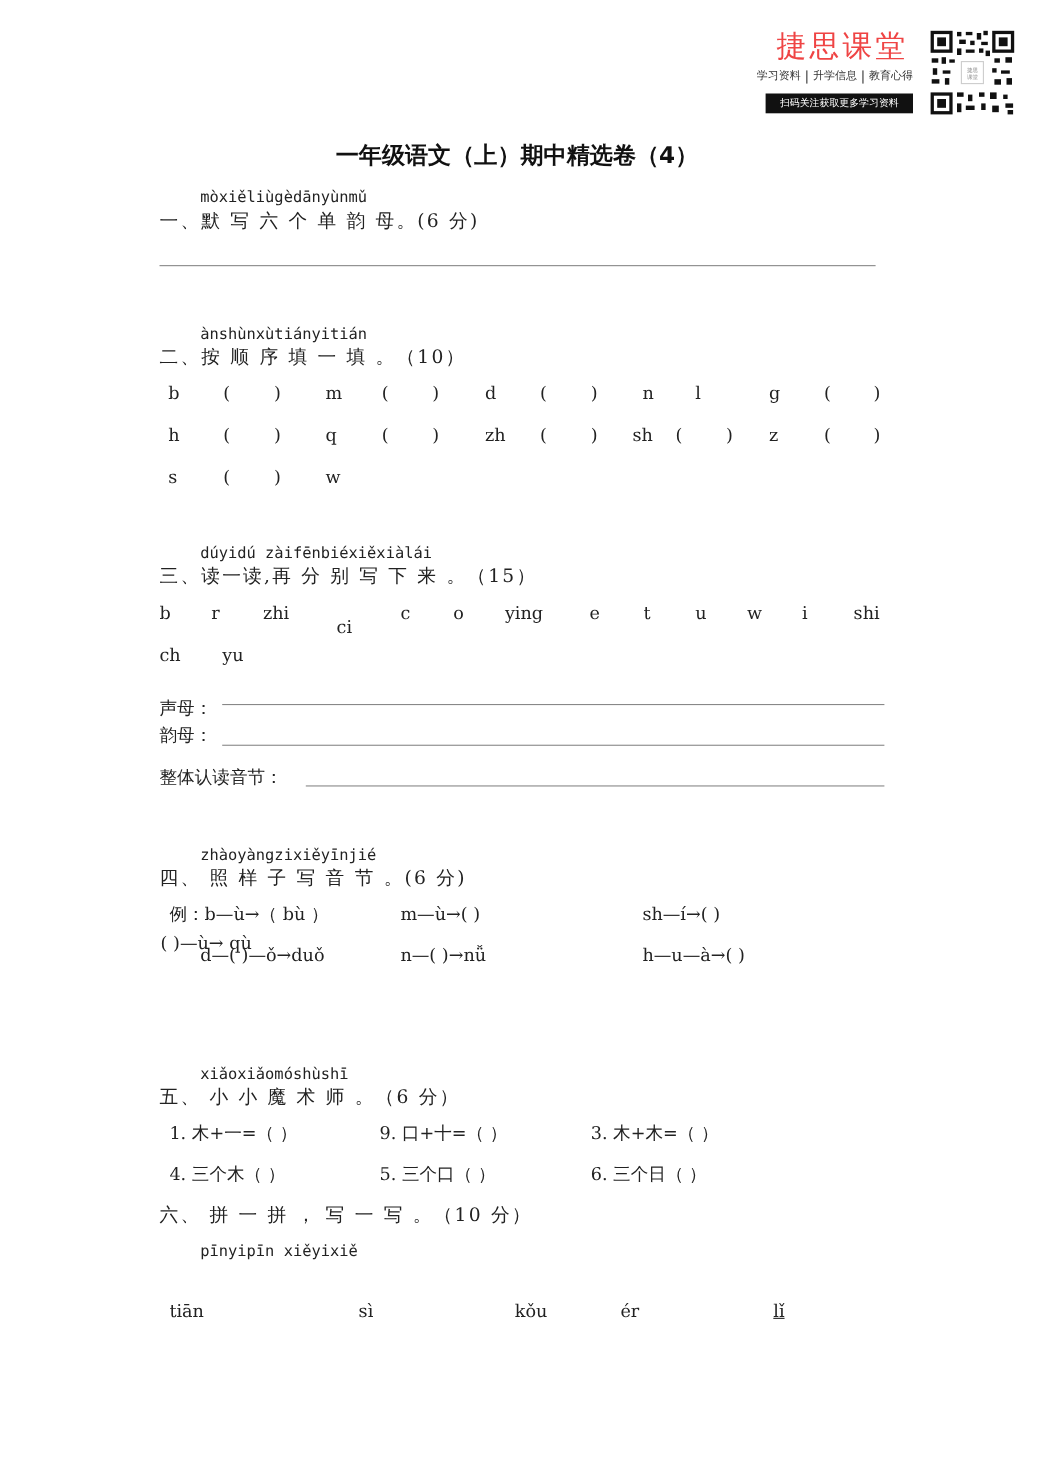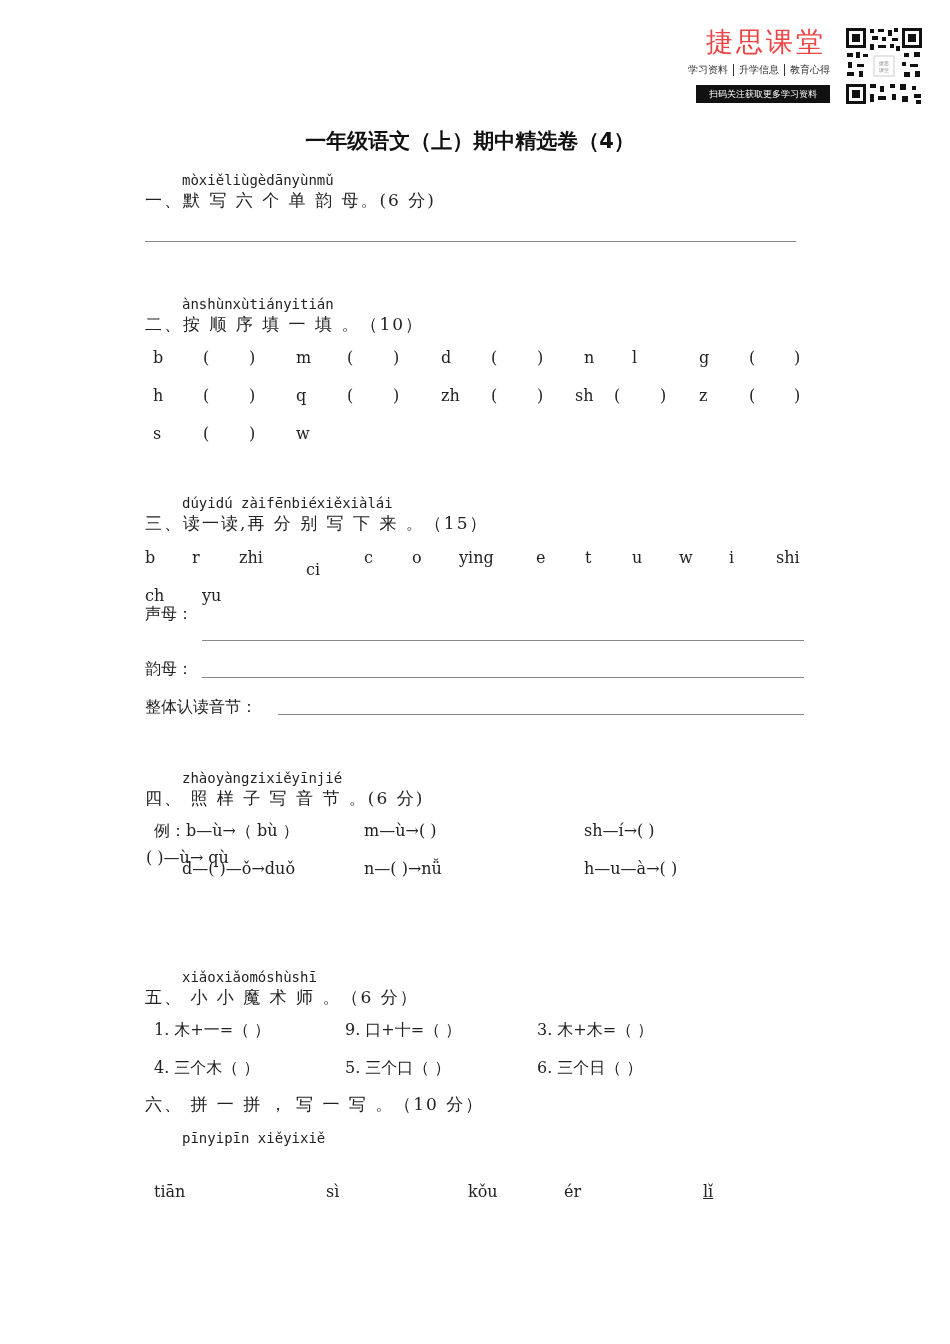--- a/index.html
+++ b/index.html
@@ -144,21 +144,21 @@
 <div class="abs cell" style="left:459px; top:548px;">ying</div>
 <div class="abs cell" style="left:536px; top:548px;">e</div>
 <div class="abs cell" style="left:585px; top:548px;">t</div>
 <div class="abs cell" style="left:632px; top:548px;">u</div>
 <div class="abs cell" style="left:679px; top:548px;">w</div>
 <div class="abs cell" style="left:729px; top:548px;">i</div>
 <div class="abs cell" style="left:776px; top:548px;">shi</div>
 <div class="abs cell" style="left:145px; top:586px;">ch</div>
 <div class="abs cell" style="left:202px; top:586px;">yu</div>
 
-<div class="abs label" style="top:604px;">声母：</div>
+<div class="abs label" style="top:634px;">声母：</div>
 <div class="rule" style="left:202px; top:640px; width:602px;"></div>
 <div class="abs label" style="top:659px;">韵母：</div>
 <div class="rule" style="left:202px; top:677px; width:602px;"></div>
 <div class="abs label" style="top:697px;">整体认读音节：</div>
 <div class="rule" style="left:278px; top:714px; width:526px;"></div>
 
 <div class="abs pinyin" style="top:770px;">zhàoyàngzixiěyīnjié</div>
 <div class="abs heading" style="top:787px;">四、 照  样 子 写 音 节 。(6 分)</div>
 <div class="abs cell" style="left:154px; top:821px;">例：b—ù→（ bù ）</div>
 <div class="abs cell" style="left:364px; top:821px;">m—ù→(        )</div>

